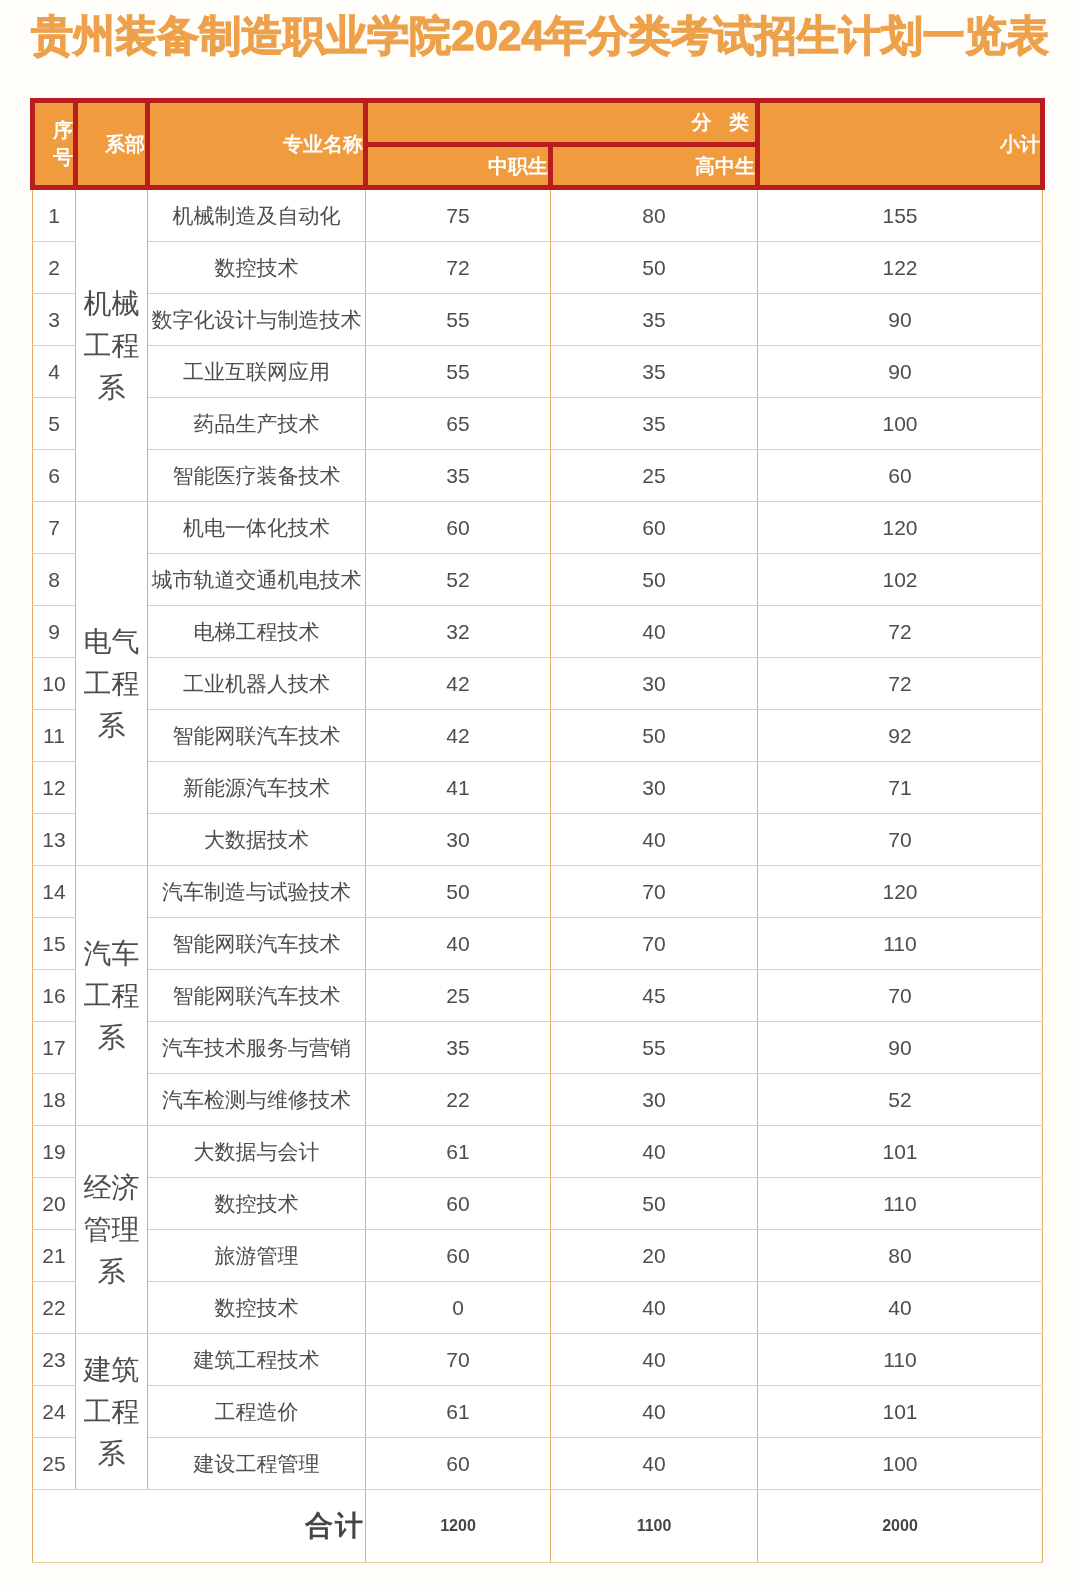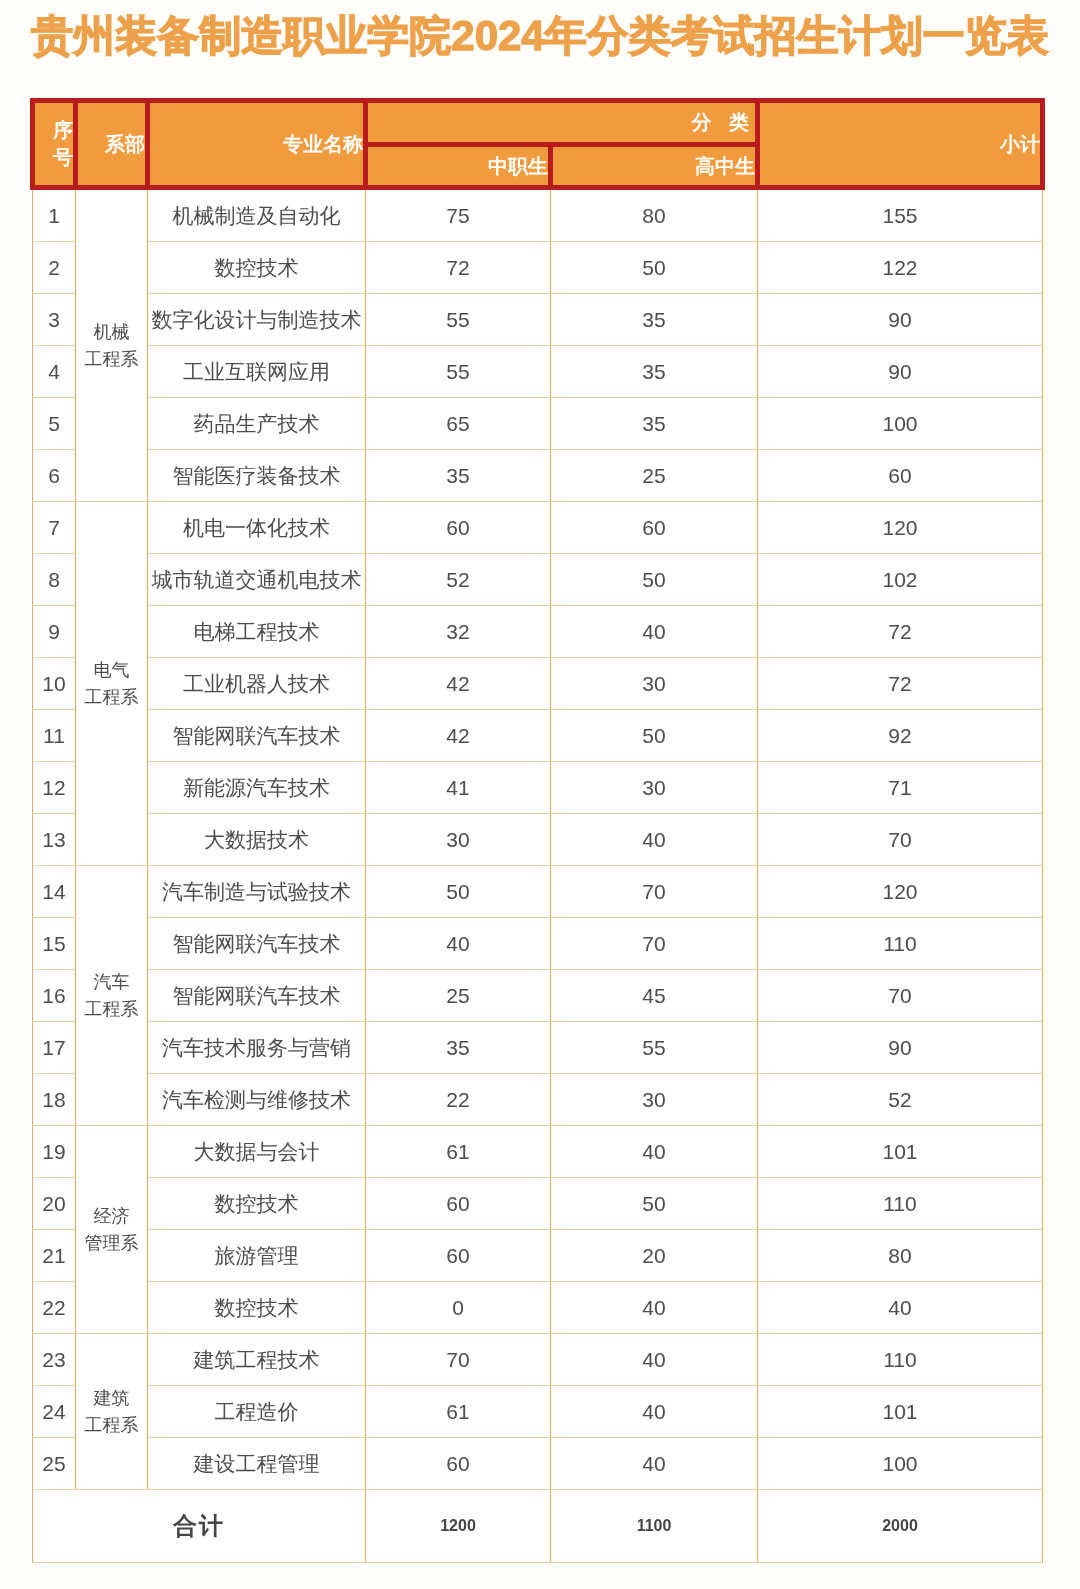--- a/index.html
+++ b/index.html
@@ -48,28 +48,28 @@
     border-right:1px solid #E4AC68;
     border-top:1px solid #EACDA0;
     border-bottom:1px solid #EACDA0;
     color:#4D4D4D;
     font-size:21px;
     text-align:center;
     vertical-align:middle;
     height:51px;
     padding:0;
   }
-  td.dept span { display:block; line-height:1.5; font-size:18px; }
+  td.dept span { display:block; line-height:1.5; font-size:28px; }
   tfoot td {
     height:72px;
     font-weight:bold;
     font-size:16px;
     color:#454545;
   }
-  tfoot td.total-label { font-size:24px; letter-spacing:2px; }
+  tfoot td.total-label { font-size:28px; letter-spacing:2px;text-align:right; }
 </style>
 </head>
 <body>
 
 <div class="page">
   <h1 class="title">贵州装备制造职业学院2024年分类考试招生计划一览表</h1>
 
   <table class="enroll">
     <colgroup>
       <col class="c-no">

